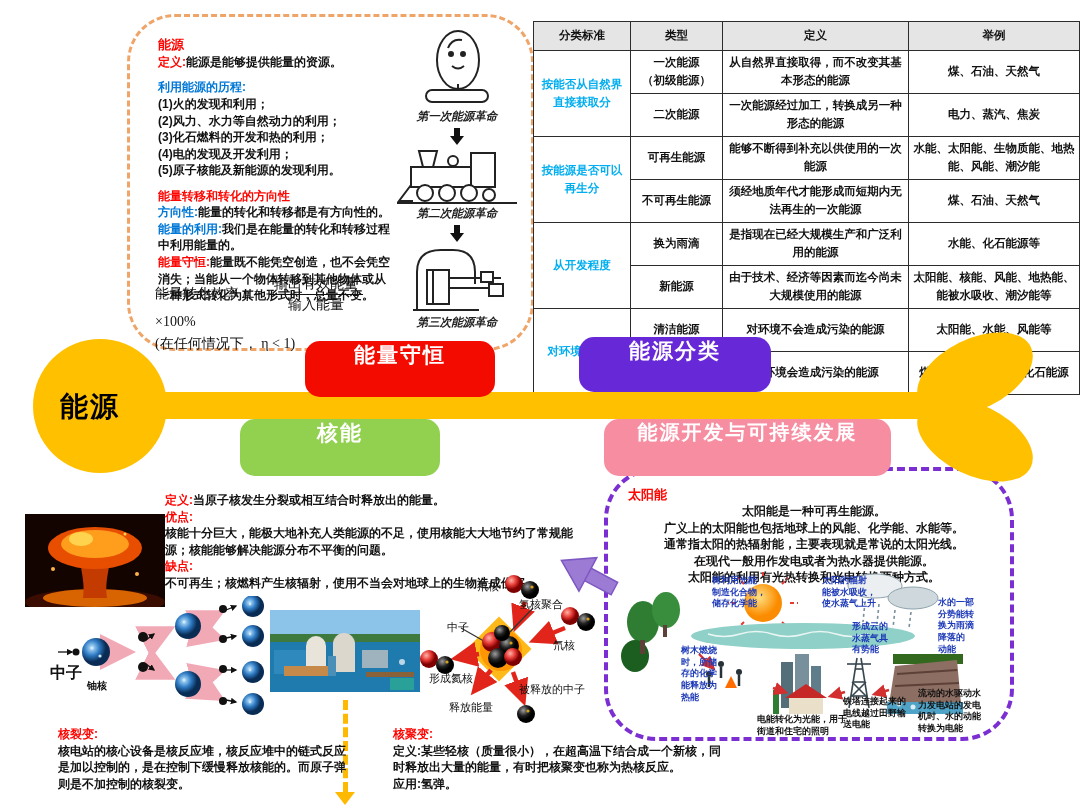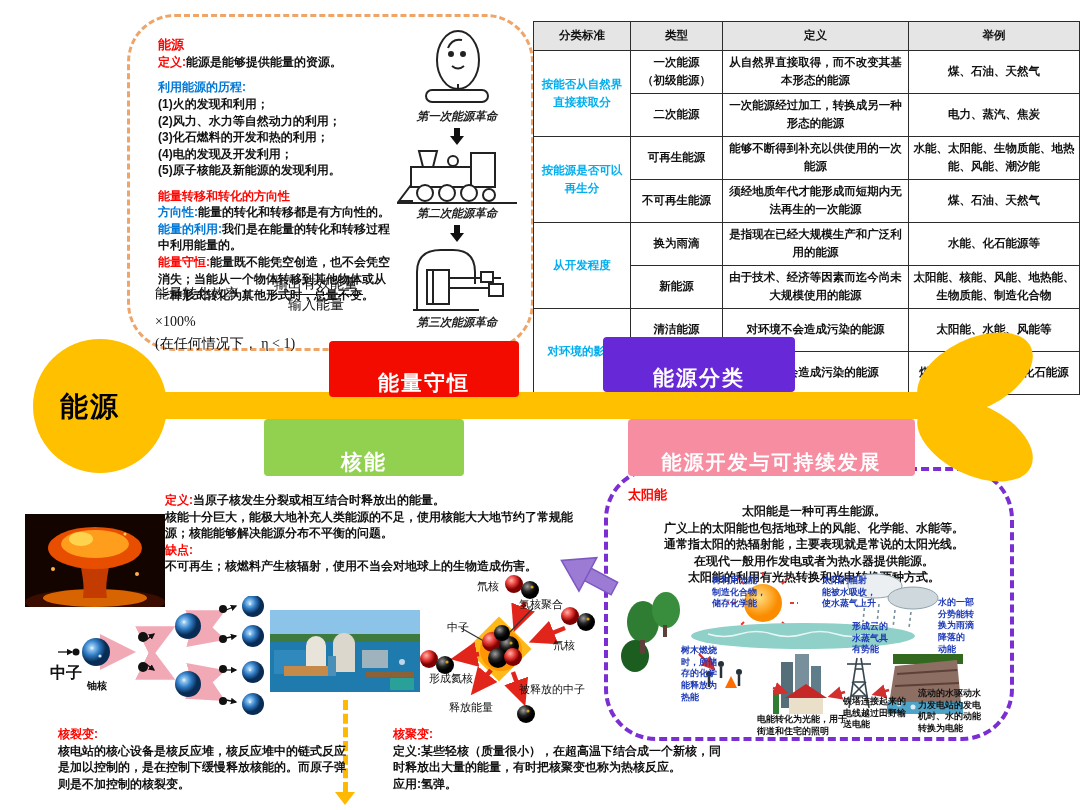--- a/index.html
+++ b/index.html
@@ -28,22 +28,22 @@
   .frac .num{display:block;border-bottom:1.4px solid #111;padding:0 5px 1px 5px;}
   .frac .den{display:block;padding-top:1px;}
   
   .energy-table{border-collapse:collapse;table-layout:fixed;width:546px;background:#fff;}
   .energy-table th,.energy-table td{border:1px solid #2c2c2c;font-size:11.5px;font-weight:700;
       text-align:center;vertical-align:middle;padding:3px 4px;line-height:1.55;white-space:pre-line;}
   .energy-table th{background:#e5e5e5;height:22px;}
   .energy-table td{height:36px;}
   .energy-table td.criterion{color:#00AEEF;}
   
-  .topic{position:absolute;border-radius:4px;color:#fff;font-weight:700;font-size:21px;
-         letter-spacing:2px;display:flex;align-items:flex-end;justify-content:center;z-index:5;margin-left:24px;}
+  .topic{position:absolute;border-radius:15px;color:#fff;font-weight:700;font-size:21px;
+         letter-spacing:2px;display:flex;align-items:flex-start;justify-content:center;z-index:5;}
   .root-label{left:60px;top:388px;font-size:28px;font-weight:700;color:#000;z-index:6;letter-spacing:2px;}
   
   .solar-box{left:604px;top:467px;width:402px;height:266px;border:4px dashed #7B2ED1;border-radius:52px;}
   .mini-label{position:absolute;font-size:9px;font-weight:700;line-height:1.3;white-space:pre-line;z-index:4;}
   .mini-blue{color:#1F3BB8;}
   
   .diag-label{position:absolute;font-size:11px;font-weight:400;color:#111;z-index:4;}
   .chain-label{position:absolute;font-weight:700;color:#111;z-index:4;}
   
   .ydash{left:343px;top:700px;height:92px;width:0;border-left:5px dashed #FFB900;}
@@ -196,38 +196,39 @@
         </tr>
         <tr>
           <td rowspan="2" class="criterion">从开发程度</td>
           <td>换为雨滴</td>
           <td>是指现在已经大规模生产和广泛利用的能源</td>
           <td>水能、化石能源等</td>
         </tr>
         <tr>
           <td>新能源</td>
           <td>由于技术、经济等因素而迄今尚未大规模使用的能源</td>
-          <td>太阳能、核能、风能、地热能、生物质能、制造化合物</td>
+          <td>太阳能、核能、风能、地热能、能被水吸收、潮汐能等</td>
         </tr>
         <tr>
           <td rowspan="2" class="criterion">对环境的影响</td>
           <td>清洁能源</td>
           <td>对环境不会造成污染的能源</td>
           <td>太阳能、水能、风能等</td>
         </tr>
         <tr>
           <td>非清洁能源</td>
           <td>对环境会造成污染的能源</td>
           <td>煤、石油、天然气等化石能源</td>
         </tr>
       </tbody>
   </table>
 
   <div class="abs txt" style="left:165px;top:492px;width:422px;">
     <p><span class="red">定义:</span><span>当原子核发生分裂或相互结合时释放出的能量。</span></p>
+    <p class="red">优点:</p>
     <p>核能十分巨大，能极大地补充人类能源的不足，使用核能大大地节约了常规能源；核能能够解决能源分布不平衡的问题。</p>
     <p class="red">缺点:</p>
     <p>不可再生；核燃料产生核辐射，使用不当会对地球上的生物造成伤害。</p>
   </div>
 
   <svg class="abs" style="left:25px;top:514px;" width="140" height="93">
     <rect width="140" height="93" fill="#140400"></rect>
     <ellipse cx="70" cy="88" rx="70" ry="13" fill="#3a0d00"></ellipse>
     <ellipse cx="70" cy="84" rx="52" ry="9" fill="#ff7a00" opacity=".8"></ellipse>
     <path d="M58 84 C61 62 52 52 58 40 L82 40 C88 52 79 62 82 84 Z" fill="#c33b00"></path>

